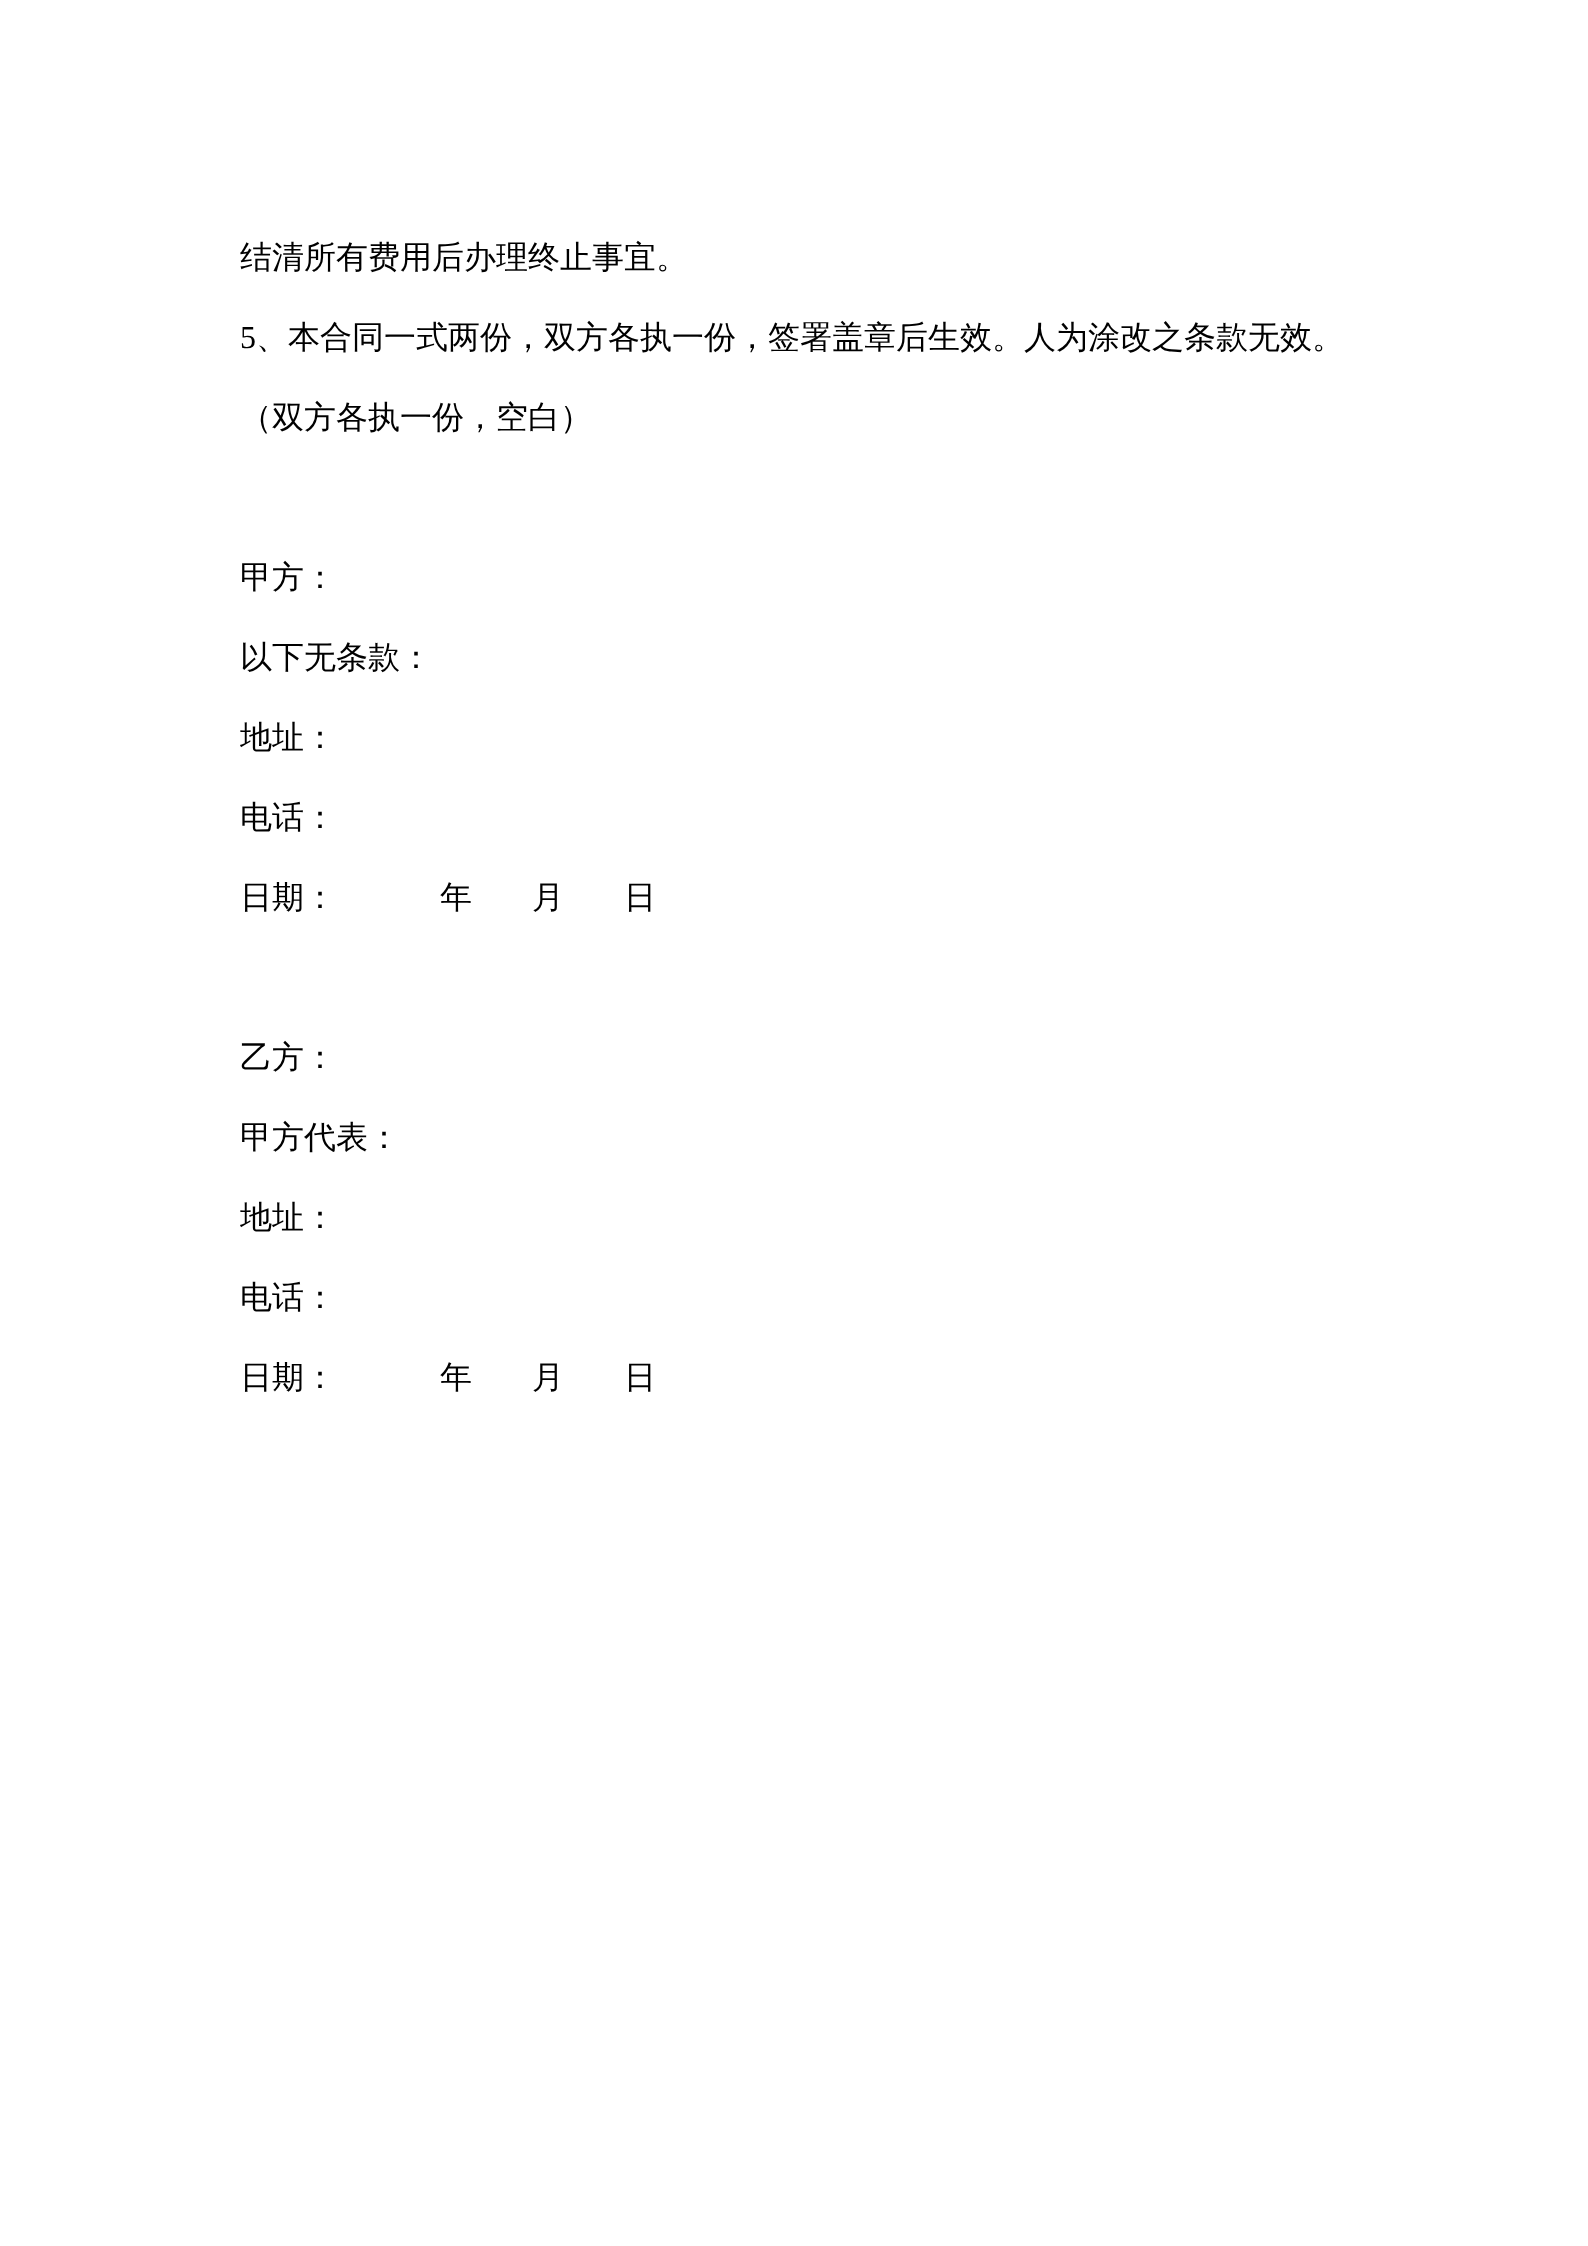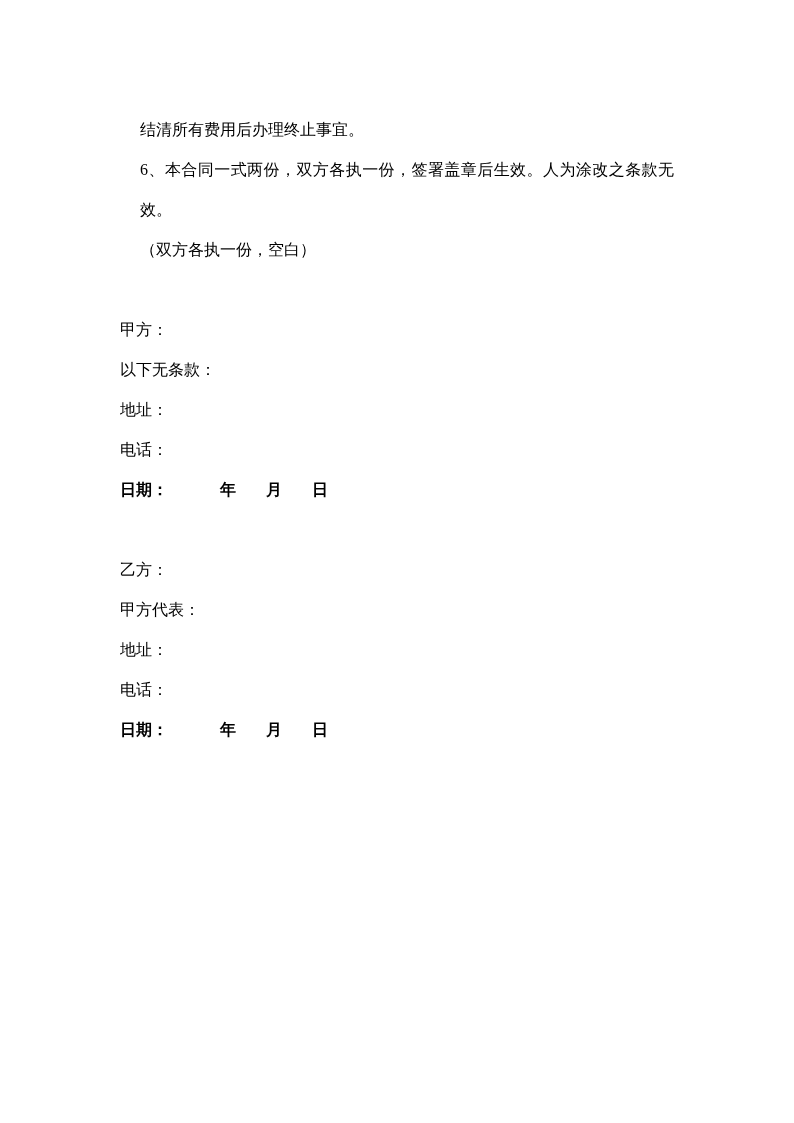--- a/index.html
+++ b/index.html
@@ -12,41 +12,39 @@
       height: 1123px;
       background: #ffffff;
       font-family: "SimSun", "宋体", serif;
       font-size: 16px;
       color: #000000;
       padding: 110px 120px 0 120px;
       line-height: 2.5;
     }
     .para {
       text-align: justify;
-      margin-left: 20px;
     }
     .date-line span {
       display: inline-block;
-      font-weight: bold;
     }
     .gap-small {
       margin-left: 48px;
     }
     .gap-mid {
       margin-left: 26px;
     }
     .blank-line {
       height: 40px;
     }
   </style>
 </head>
 <body>
 
 <div class="para">结清所有费用后办理终止事宜。</div>
-<div class="para">6、本合同一式两份，双方各执一份，签署盖章后生效。人为涂改之条款无效。</div>
+<div class="para">5、本合同一式两份，双方各执一份，签署盖章后生效。人为涂改之条款无效。</div>
 <div class="para">（双方各执一份，空白）</div>
 
 <div class="blank-line"></div>
 
 <div>甲方：</div>
 <div>以下无条款：</div>
 <div>地址：</div>
 <div>电话：</div>
 <div class="date-line">
   <span>日期：</span>

